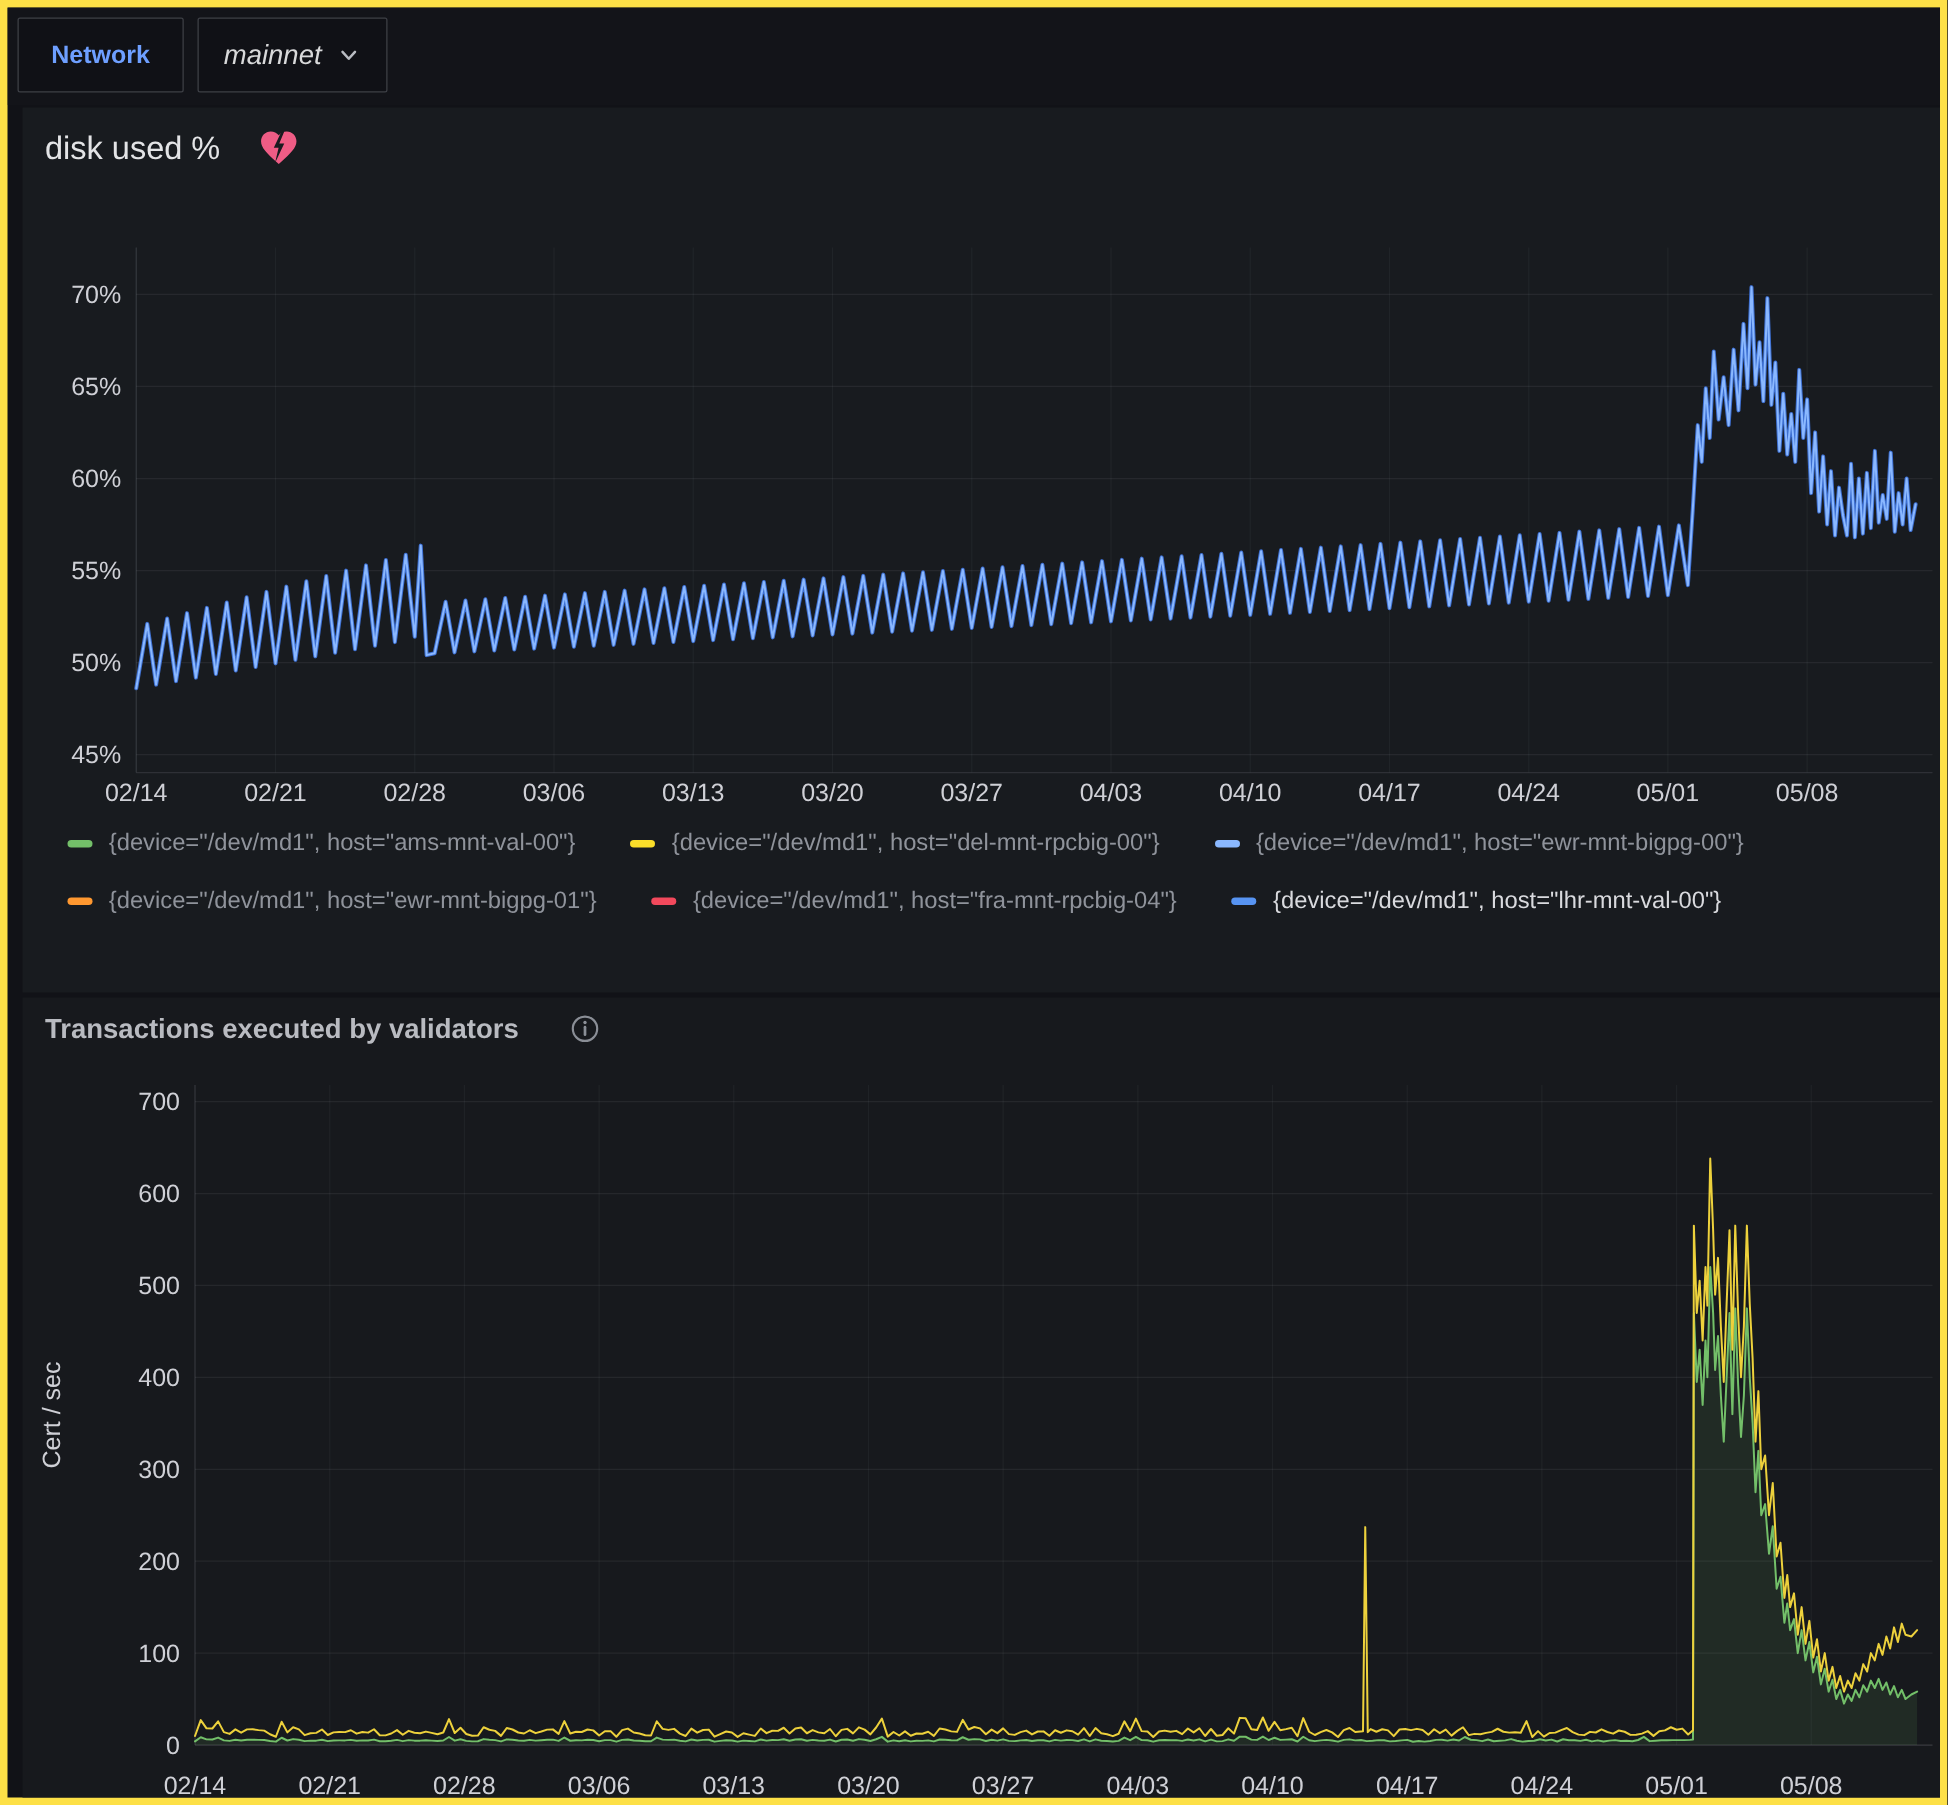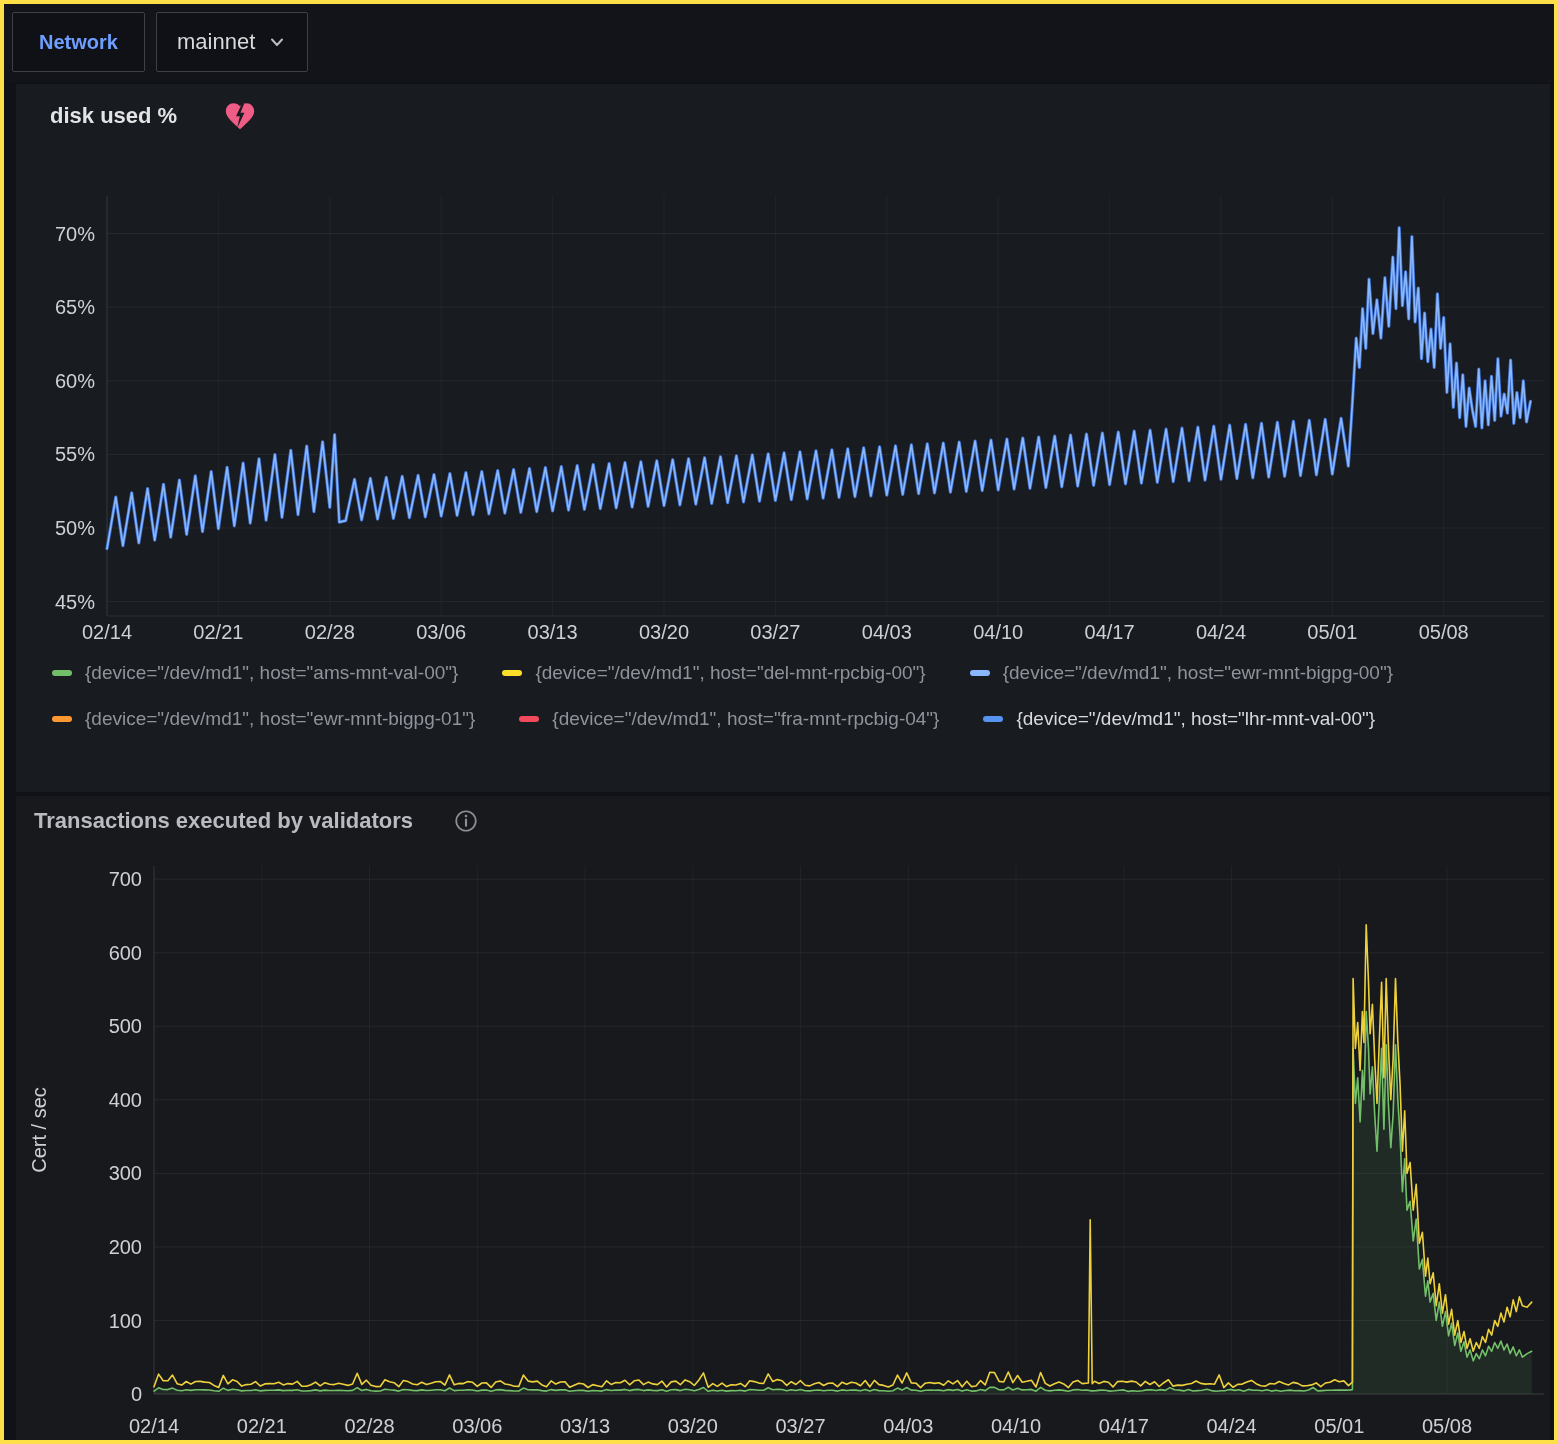--- a/index.html
+++ b/index.html
@@ -1,36 +1,36 @@
 <!DOCTYPE html>
 <html><head>
 <meta charset="utf-8">
 <style>
   html,body{margin:0;padding:0;background:#2b2b2f;}
   *{box-sizing:border-box;}
   .page{position:relative;width:1558px;height:1444px;background:#111217;
-        border:4px solid #fde047;overflow:hidden;
+        border:6px solid #fde047;overflow:hidden;
         font-family:"Liberation Sans", sans-serif;}
   
   .topbar{position:absolute;left:0;top:0;right:0;height:78px;background:#131419;}
   .varbox{position:absolute;top:8px;height:60px;display:flex;align-items:center;
           border:1px solid #3e4046;border-radius:2px;background:#101116;}
   .varbox.lab{left:8px;padding:0 26px;}
-  .varbox.val{left:152px;padding:0 20px;}
+  .varbox.val{left:152px;padding:0 20px;font-style:italic;}
   .varlabel{color:#6e9fff;font-size:20px;font-weight:600;}
   .varvalue{color:#d8d9da;font-size:22px;font-weight:500;}
   .chev{margin-left:12px;display:flex;align-items:center;}
   
   .panel{position:absolute;left:12px;width:1534px;}
   .panel1{top:80px;height:708px;background:#181b1f;}
   .panel2{top:792px;height:650px;background:#17191d;}
   .phead{position:absolute;left:18px;display:flex;align-items:center;}
   .panel1 .phead{top:14px;height:36px;}
   .panel2 .phead{top:8px;height:34px;gap:12px;}
-  .ptitle1{font-size:22px;font-weight:700;color:#e3e4e6;margin:16px;}
+  .ptitle1{font-size:26px;font-weight:400;color:#e3e4e6;margin:0;}
   .ptitle2{font-size:22px;font-weight:600;color:#b9bbc1;margin:0;}
   .heart{margin-left:30px;display:flex;align-items:center;}
   .infoicon{margin-left:28px;display:flex;align-items:center;}
   svg.chart{position:absolute;left:0;display:block;}
   #chart0{top:90px;width:1534px;height:470px;}
   #chart1{top:58px;width:1534px;height:592px;}
   
   .legend{position:absolute;left:36px;top:570px;right:16px;
           display:flex;flex-wrap:wrap;column-gap:44px;row-gap:8px;}
   .legend-item{display:flex;align-items:center;height:38px;cursor:pointer;}

